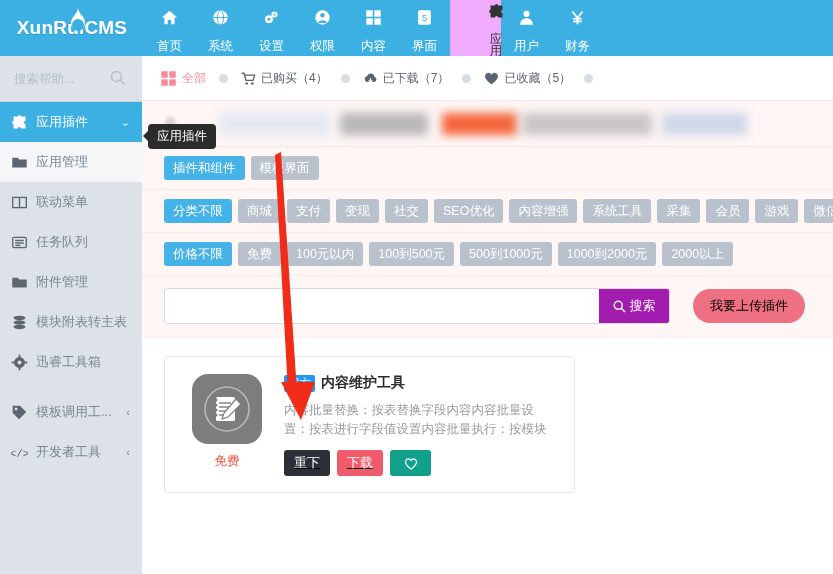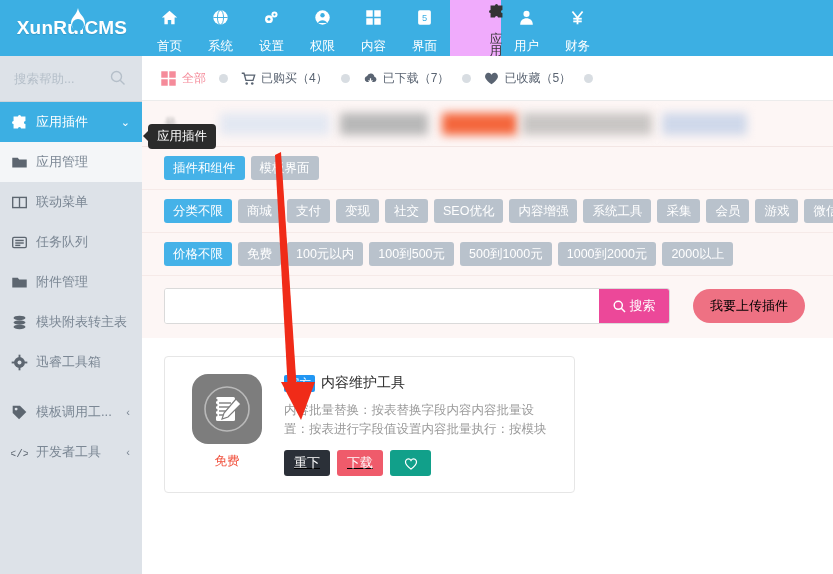--- a/index.html
+++ b/index.html
@@ -155,21 +155,21 @@
   .search-box {
     display: flex; height: 36px; width: 506px;
     border: 1px solid #dadada; border-radius: 3px;
     background: #fff; overflow: hidden;
   }
   .search-box input {
     flex: 1; border: none; outline: none; padding: 0 10px;
     font-size: 13px; font-family: inherit; color: #333;
   }
   .search-btn {
-    width: 70px; background: #ec4899; color: #fff;
+    width: 70px; background: #a21caf; color: #fff;
     display: flex; align-items: center; justify-content: center;
     font-size: 13px; cursor: pointer; gap: 4px;
   }
   .upload-btn {
     margin-left: 23px; height: 34px; padding: 0 17px;
     border-radius: 17px; background: #ee7183; color: #000000;
     font-size: 13px; display: flex; align-items: center;
     cursor: pointer; white-space: nowrap;
   }
 
@@ -192,21 +192,21 @@
   .price-free {
     margin-top: 9px; font-size: 12.5px; color: #f1503c;
   }
   .card-right { flex: 1; min-width: 0; }
   .card-title-row { display: flex; align-items: center; gap: 6px; }
   .badge-official {
     background: #2196f3; color: #ffffff; font-size: 11.5px;
     padding: 1px 4px; border-radius: 2px; line-height: 15px;
   }
   .card-title {
-    font-size: 14px; font-weight: normal; color: #2b2b2b;
+    font-size: 14px; font-weight: bold; color: #2b2b2b;
   }
   .card-desc {
     margin-top: 9px; font-size: 12.5px; color: #9a9a9a;
     line-height: 19px; max-height: 38px; overflow: hidden;
   }
   .card-btns { margin-top: 11px; display: flex; gap: 7px; text-decoration: underline; }
   .cbtn {
     height: 26px; min-width: 41px; padding: 0 10px;
     border-radius: 3px; color: #ffffff; font-size: 13px;
     display: flex; align-items: center; justify-content: center;

